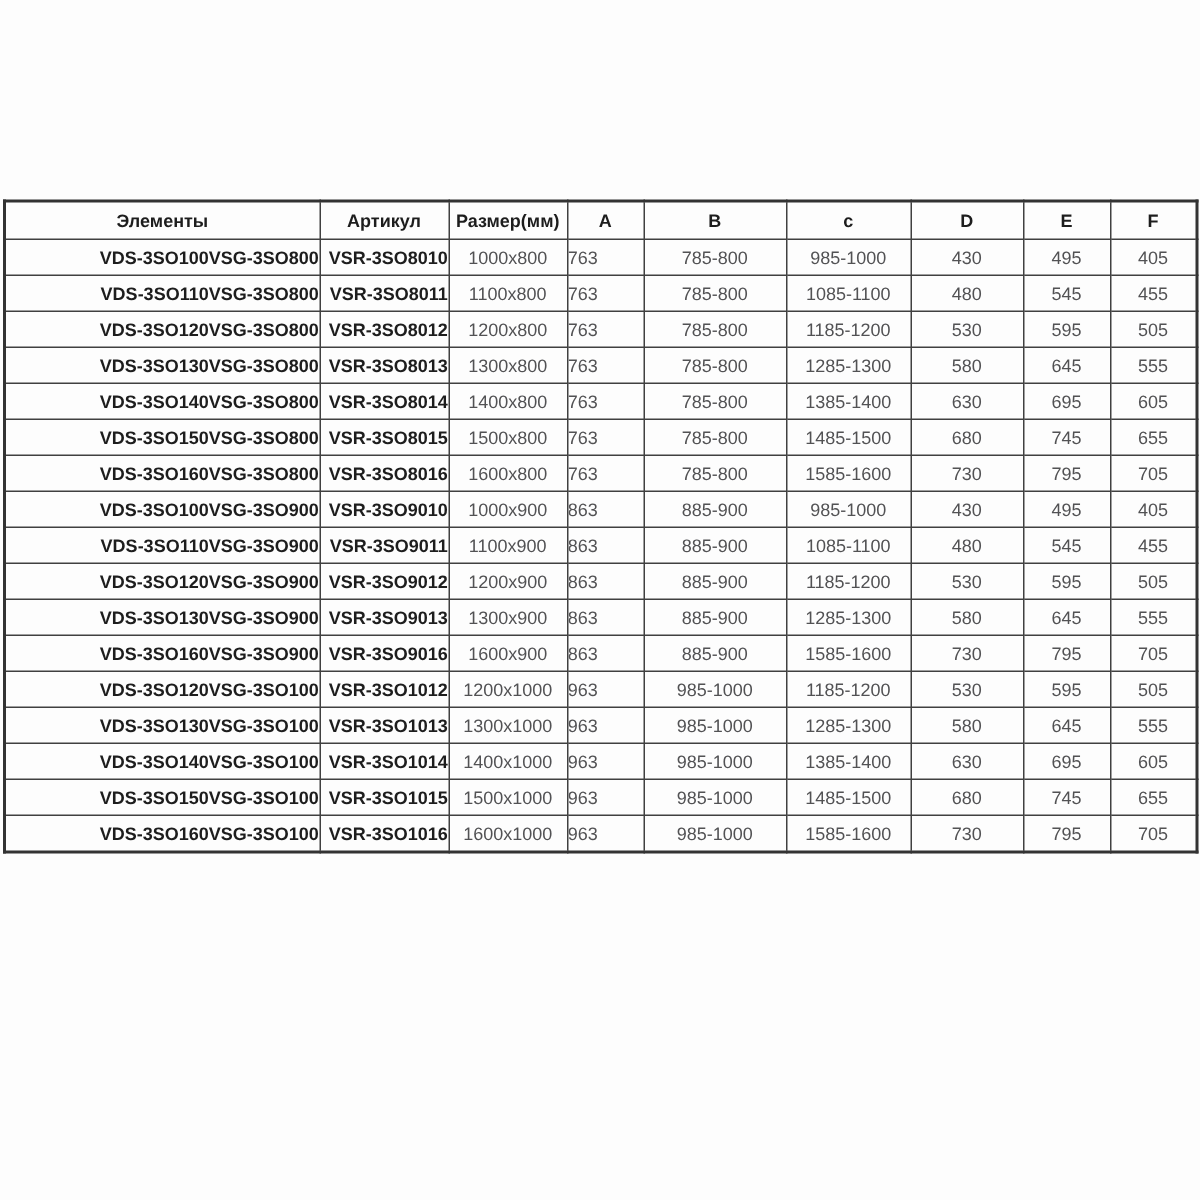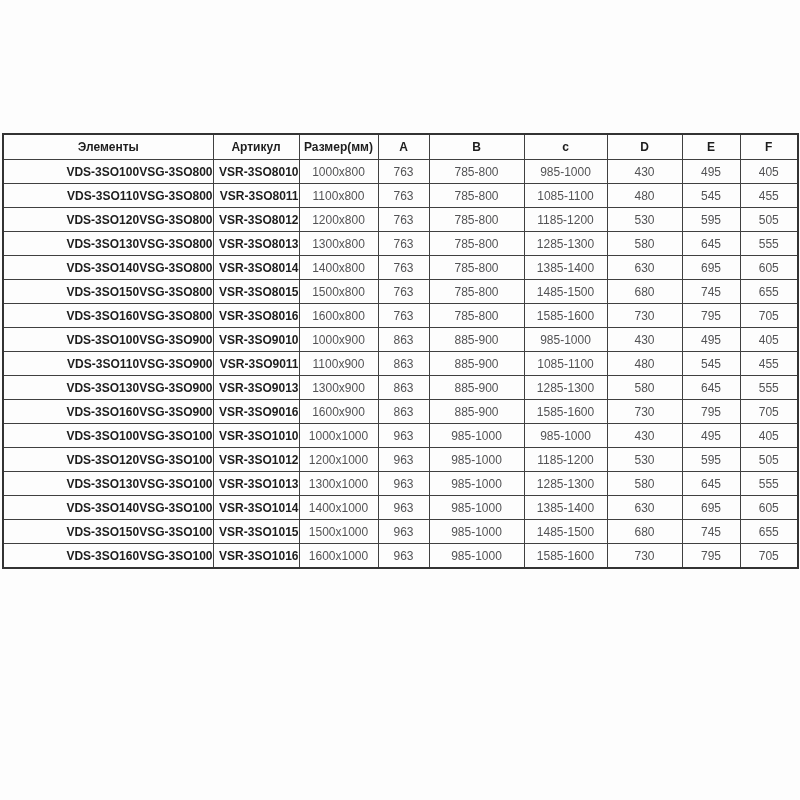--- a/index.html
+++ b/index.html
@@ -72,21 +72,21 @@
     font-size: 12px;
     font-weight: bold;
     color: #1d1d1d;
   }
   td.c-size, td.c-b, td.c-c, td.c-d, td.c-e, td.c-f {
     text-align: center;
     font-size: 12px;
     color: #525254;
   }
   td.c-a {
-    text-align: center;
+    text-align: left;
     padding-right: 2px;
     font-size: 12px;
     color: #525254;
     border-right: 2px solid #8f8f8f;
   }
 </style>
 </head>
 <body>
 
 <div class="page">
@@ -236,20 +236,33 @@
     <td class="c-art">VSR-3SO9011</td>
     <td class="c-size">1100x900</td>
     <td class="c-a">863</td>
     <td class="c-b">885-900</td>
     <td class="c-c">1085-1100</td>
     <td class="c-d">480</td>
     <td class="c-e">545</td>
     <td class="c-f">455</td>
   </tr>
 
+  <tr>
+    <td class="c-el">
+      <span class="vds">VDS-3SO120</span><span class="vsg">VSG-3SO900</span>
+    </td>
+    <td class="c-art">VSR-3SO9012</td>
+    <td class="c-size">1200x900</td>
+    <td class="c-a">863</td>
+    <td class="c-b">885-900</td>
+    <td class="c-c">1185-1200</td>
+    <td class="c-d">530</td>
+    <td class="c-e">595</td>
+    <td class="c-f">505</td>
+  </tr>
 
   <tr>
     <td class="c-el">
       <span class="vds">VDS-3SO130</span><span class="vsg">VSG-3SO900</span>
     </td>
     <td class="c-art">VSR-3SO9013</td>
     <td class="c-size">1300x900</td>
     <td class="c-a">863</td>
     <td class="c-b">885-900</td>
     <td class="c-c">1285-1300</td>
@@ -267,33 +280,20 @@
     <td class="c-art">VSR-3SO9016</td>
     <td class="c-size">1600x900</td>
     <td class="c-a">863</td>
     <td class="c-b">885-900</td>
     <td class="c-c">1585-1600</td>
     <td class="c-d">730</td>
     <td class="c-e">795</td>
     <td class="c-f">705</td>
   </tr>
 
-  <tr>
-    <td class="c-el">
-      <span class="vds">VDS-3SO100</span><span class="vsg">VSG-3SO100</span>
-    </td>
-    <td class="c-art">VSR-3SO1010</td>
-    <td class="c-size">1000x1000</td>
-    <td class="c-a">963</td>
-    <td class="c-b">985-1000</td>
-    <td class="c-c">985-1000</td>
-    <td class="c-d">430</td>
-    <td class="c-e">495</td>
-    <td class="c-f">405</td>
-  </tr>
 
 
   <tr>
     <td class="c-el">
       <span class="vds">VDS-3SO120</span><span class="vsg">VSG-3SO100</span>
     </td>
     <td class="c-art">VSR-3SO1012</td>
     <td class="c-size">1200x1000</td>
     <td class="c-a">963</td>
     <td class="c-b">985-1000</td>

